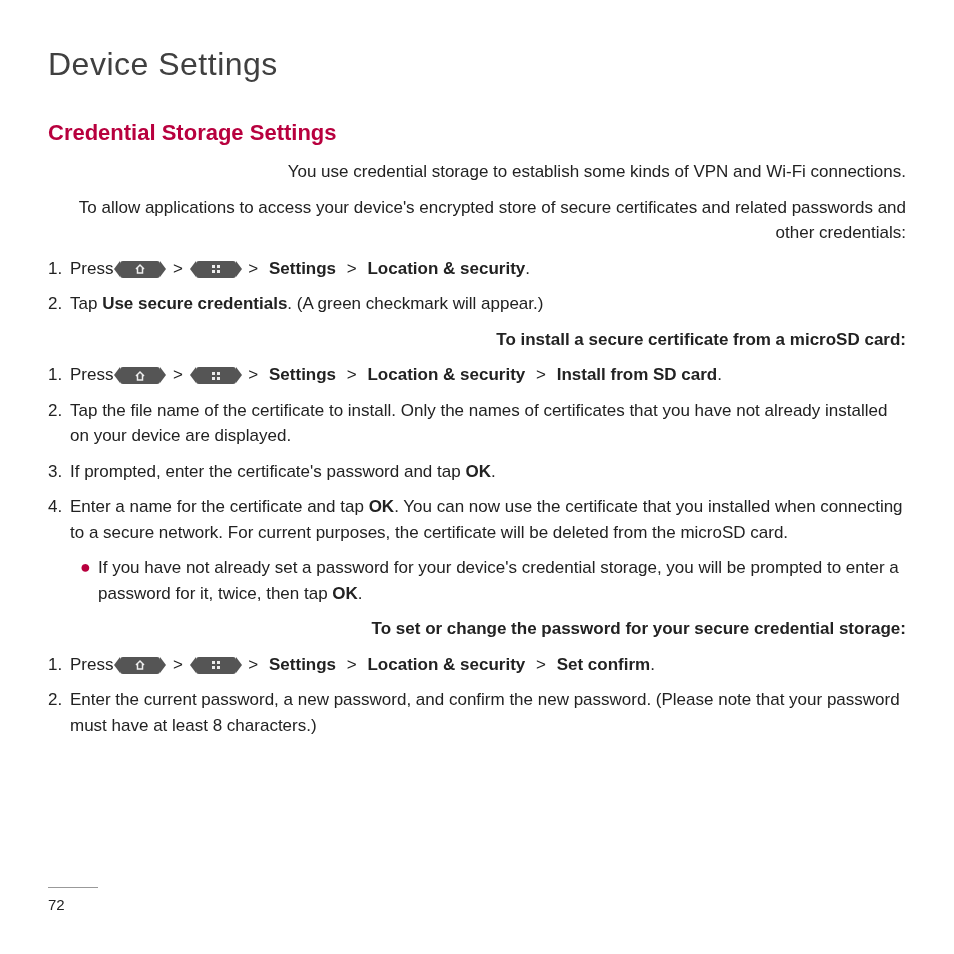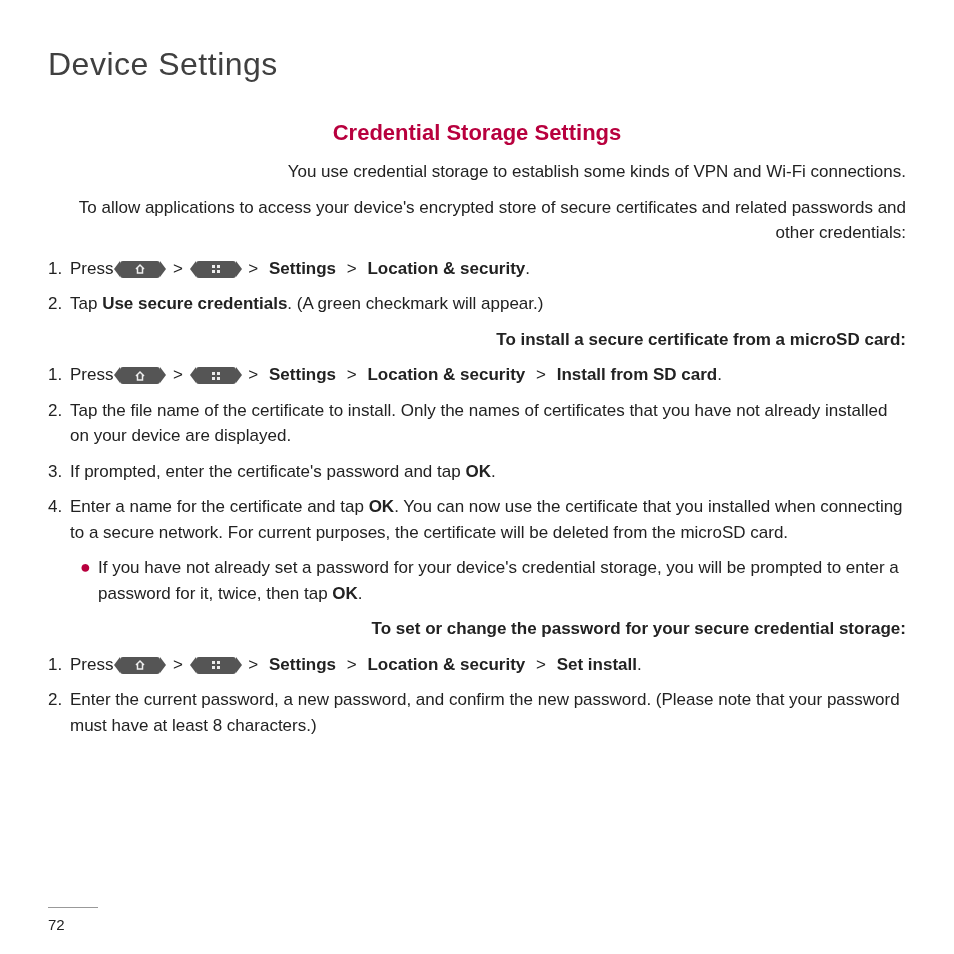--- a/index.html
+++ b/index.html
@@ -19,21 +19,20 @@
     color: #404040;
     font-weight: 400;
     margin: 0 0 28px 0;
     letter-spacing: 0.5px;
   }
   .section-title {
     font-size: 22px;
     color: #b8003e;
     font-weight: 700;
     margin: 0 0 10px 0;
-    text-align: center;
   }
   p {
     margin: 10px 0;
     text-align: right;
   }
   .step {
     margin: 10px 0;
     display: flex;
   }
   .step-num {
@@ -86,21 +85,21 @@
   }
   .bullet {
     color: #b8003e;
     font-size: 18px;
     min-width: 18px;
     line-height: 1.4;
   }
   .footer {
     position: absolute;
     left: 48px;
-    bottom: 18px;
+    bottom: 38px;
   }
   .footer-line {
     border-top: 1px solid #999;
     width: 50px;
     margin-bottom: 6px;
   }
   .page-num { font-size: 15px; }
 </style>
 </head>
 <body>
@@ -205,21 +204,21 @@
           <rect x="2" y="2" width="3" height="3"></rect>
           <rect x="7" y="2" width="3" height="3"></rect>
           <rect x="2" y="7" width="3" height="3"></rect>
           <rect x="7" y="7" width="3" height="3"></rect>
         </svg></span>
     <span class="gt">&gt;</span>
     <span class="bold">Settings</span>
     <span class="gt">&gt;</span>
     <span class="bold">Location &amp; security</span>
     <span class="gt">&gt;</span>
-    <span class="bold">Set install</span><span>.</span>
+    <span class="bold">Set confirm</span><span>.</span>
   </span>
 </div>
 
 <div class="step">
   <span class="step-num">2.</span>
   <span class="step-body">Enter the current password, a new password, and confirm the new password. (Please note that your password must have at least 8 characters.)</span>
 </div>
 
 <div class="footer">
   <div class="footer-line"></div>

